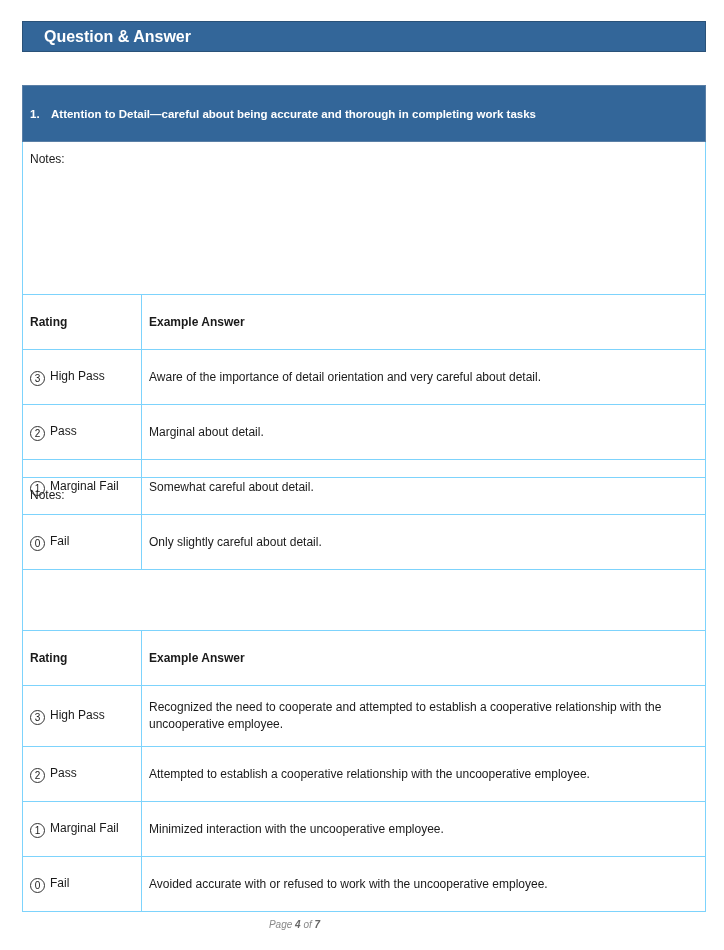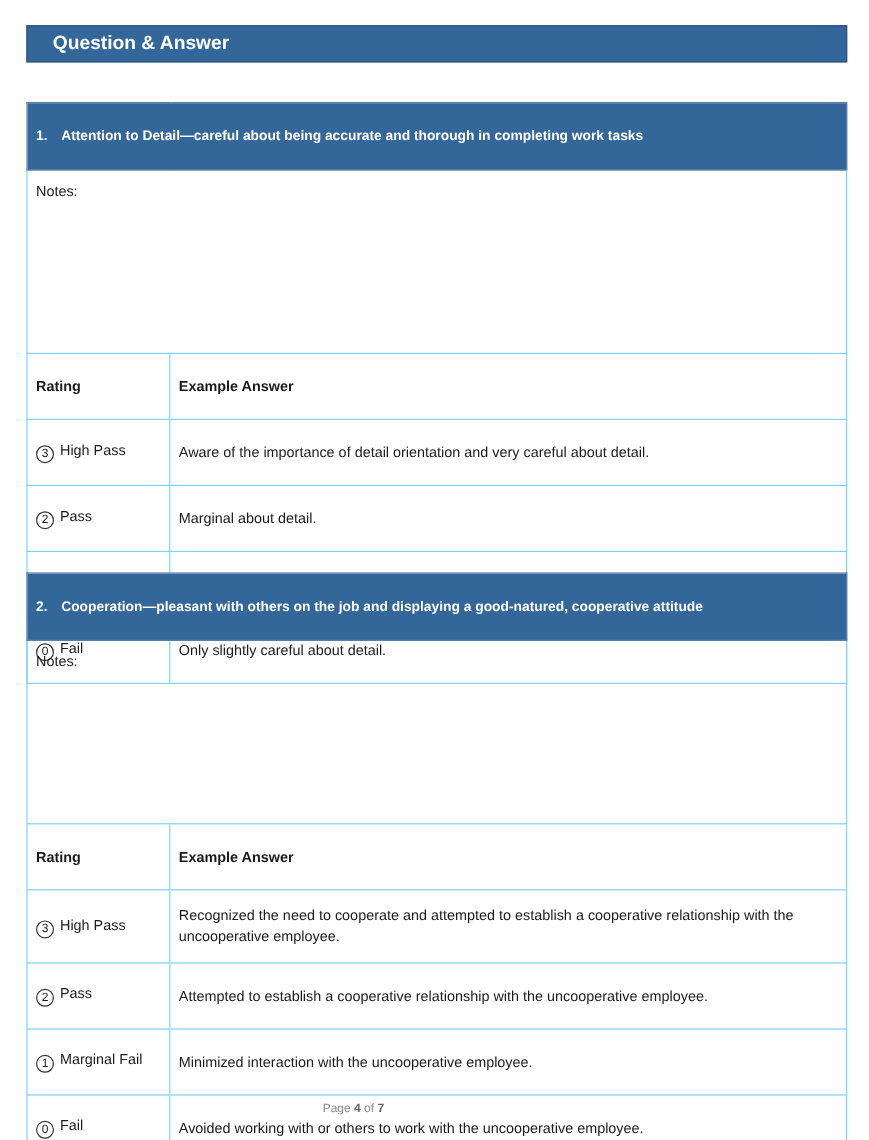--- a/index.html
+++ b/index.html
@@ -29,21 +29,21 @@
   .rhead td { height: 30px; font-weight: bold; }
   .rrow td { height: 30px; }
   .rrow.tall td { height: 36px; line-height: 17px; margin-top: 12px; }
   .circ {
     display: inline-block; width: 13px; height: 13px; border: 1px solid #333;
     border-radius: 50%; font-size: 10px; line-height: 13px; text-align: center;
     margin-right: 5px; vertical-align: -2px;
   }
   .footer {
     position: absolute; top: 919px; left: 0; width: 589px; text-align: center;
-    font-size: 10px; color: #888;
+    font-size: 10px; color: #888; font-style: italic;
   }
   .footer b { color: #666; }
 </style>
 </head>
 <body>
 
 <div class="banner">Question &amp; Answer</div>
 
 <table class="qtable" style="top:85px;">
   <colgroup>
@@ -79,23 +79,20 @@
   </tr>
 </tbody>
   </table>
 
 <table class="qtable" style="top:477px;">
   <colgroup>
       <col style="width:119px">
       <col>
     </colgroup>
   <tbody>
-      <tr class="qhead">
-    <td colspan="2"><span class="num">2.</span><span>Cooperation—pleasant with others on the job and displaying a good-natured, cooperative attitude</span></td>
-  </tr>
   <tr class="notes">
     <td colspan="2"><span>Notes:</span></td>
   </tr>
   <tr class="rhead">
     <td>Rating</td>
     <td>Example Answer</td>
   </tr>
   <tr class="rrow tall">
     <td><span class="circ">3</span><span>High Pass</span></td>
     <td>Recognized the need to cooperate and attempted to establish a cooperative relationship with the uncooperative employee.</td>
@@ -103,21 +100,21 @@
   <tr class="rrow">
     <td><span class="circ">2</span><span>Pass</span></td>
     <td>Attempted to establish a cooperative relationship with the uncooperative employee.</td>
   </tr>
   <tr class="rrow">
     <td><span class="circ">1</span><span>Marginal Fail</span></td>
     <td>Minimized interaction with the uncooperative employee.</td>
   </tr>
   <tr class="rrow">
     <td><span class="circ">0</span><span>Fail</span></td>
-    <td>Avoided working with or others to work with the uncooperative employee.</td>
+    <td>Avoided accurate with or refused to work with the uncooperative employee.</td>
   </tr>
 </tbody>
   </table>
 
 <div class="footer">
   <span>Page</span>
   <b>4</b>
   <span>of</span>
   <b>7</b>
 </div>

